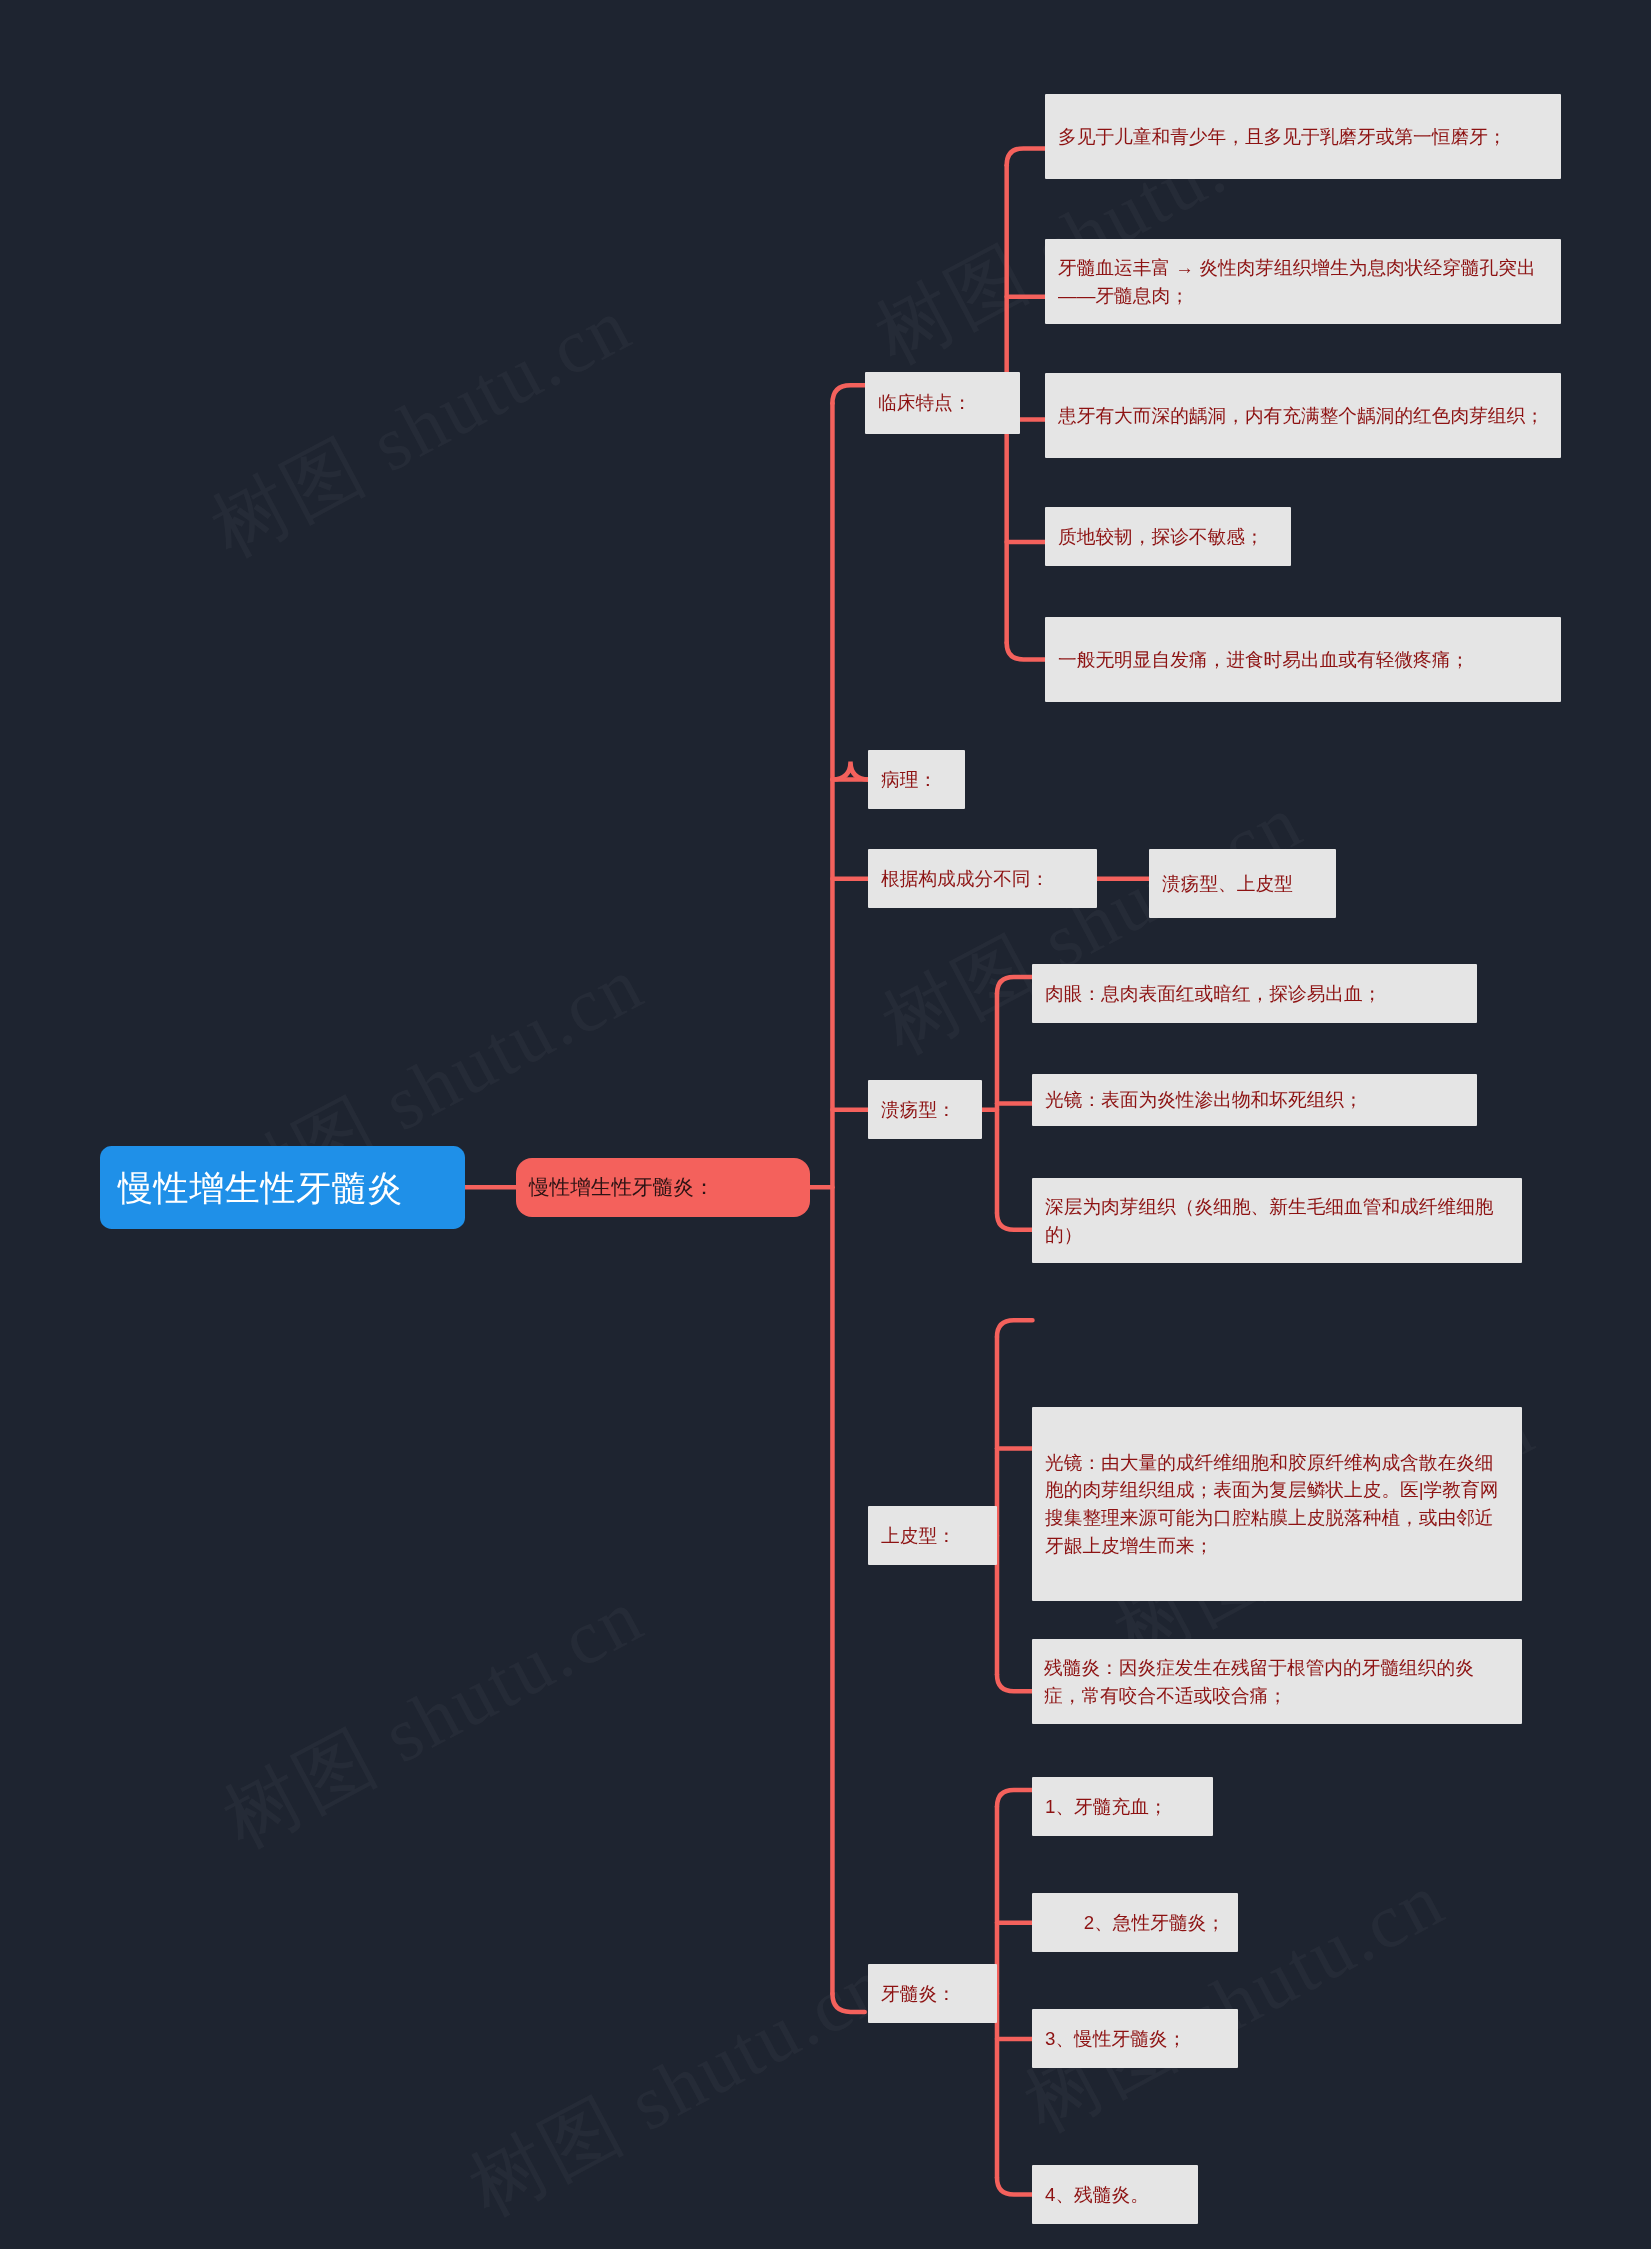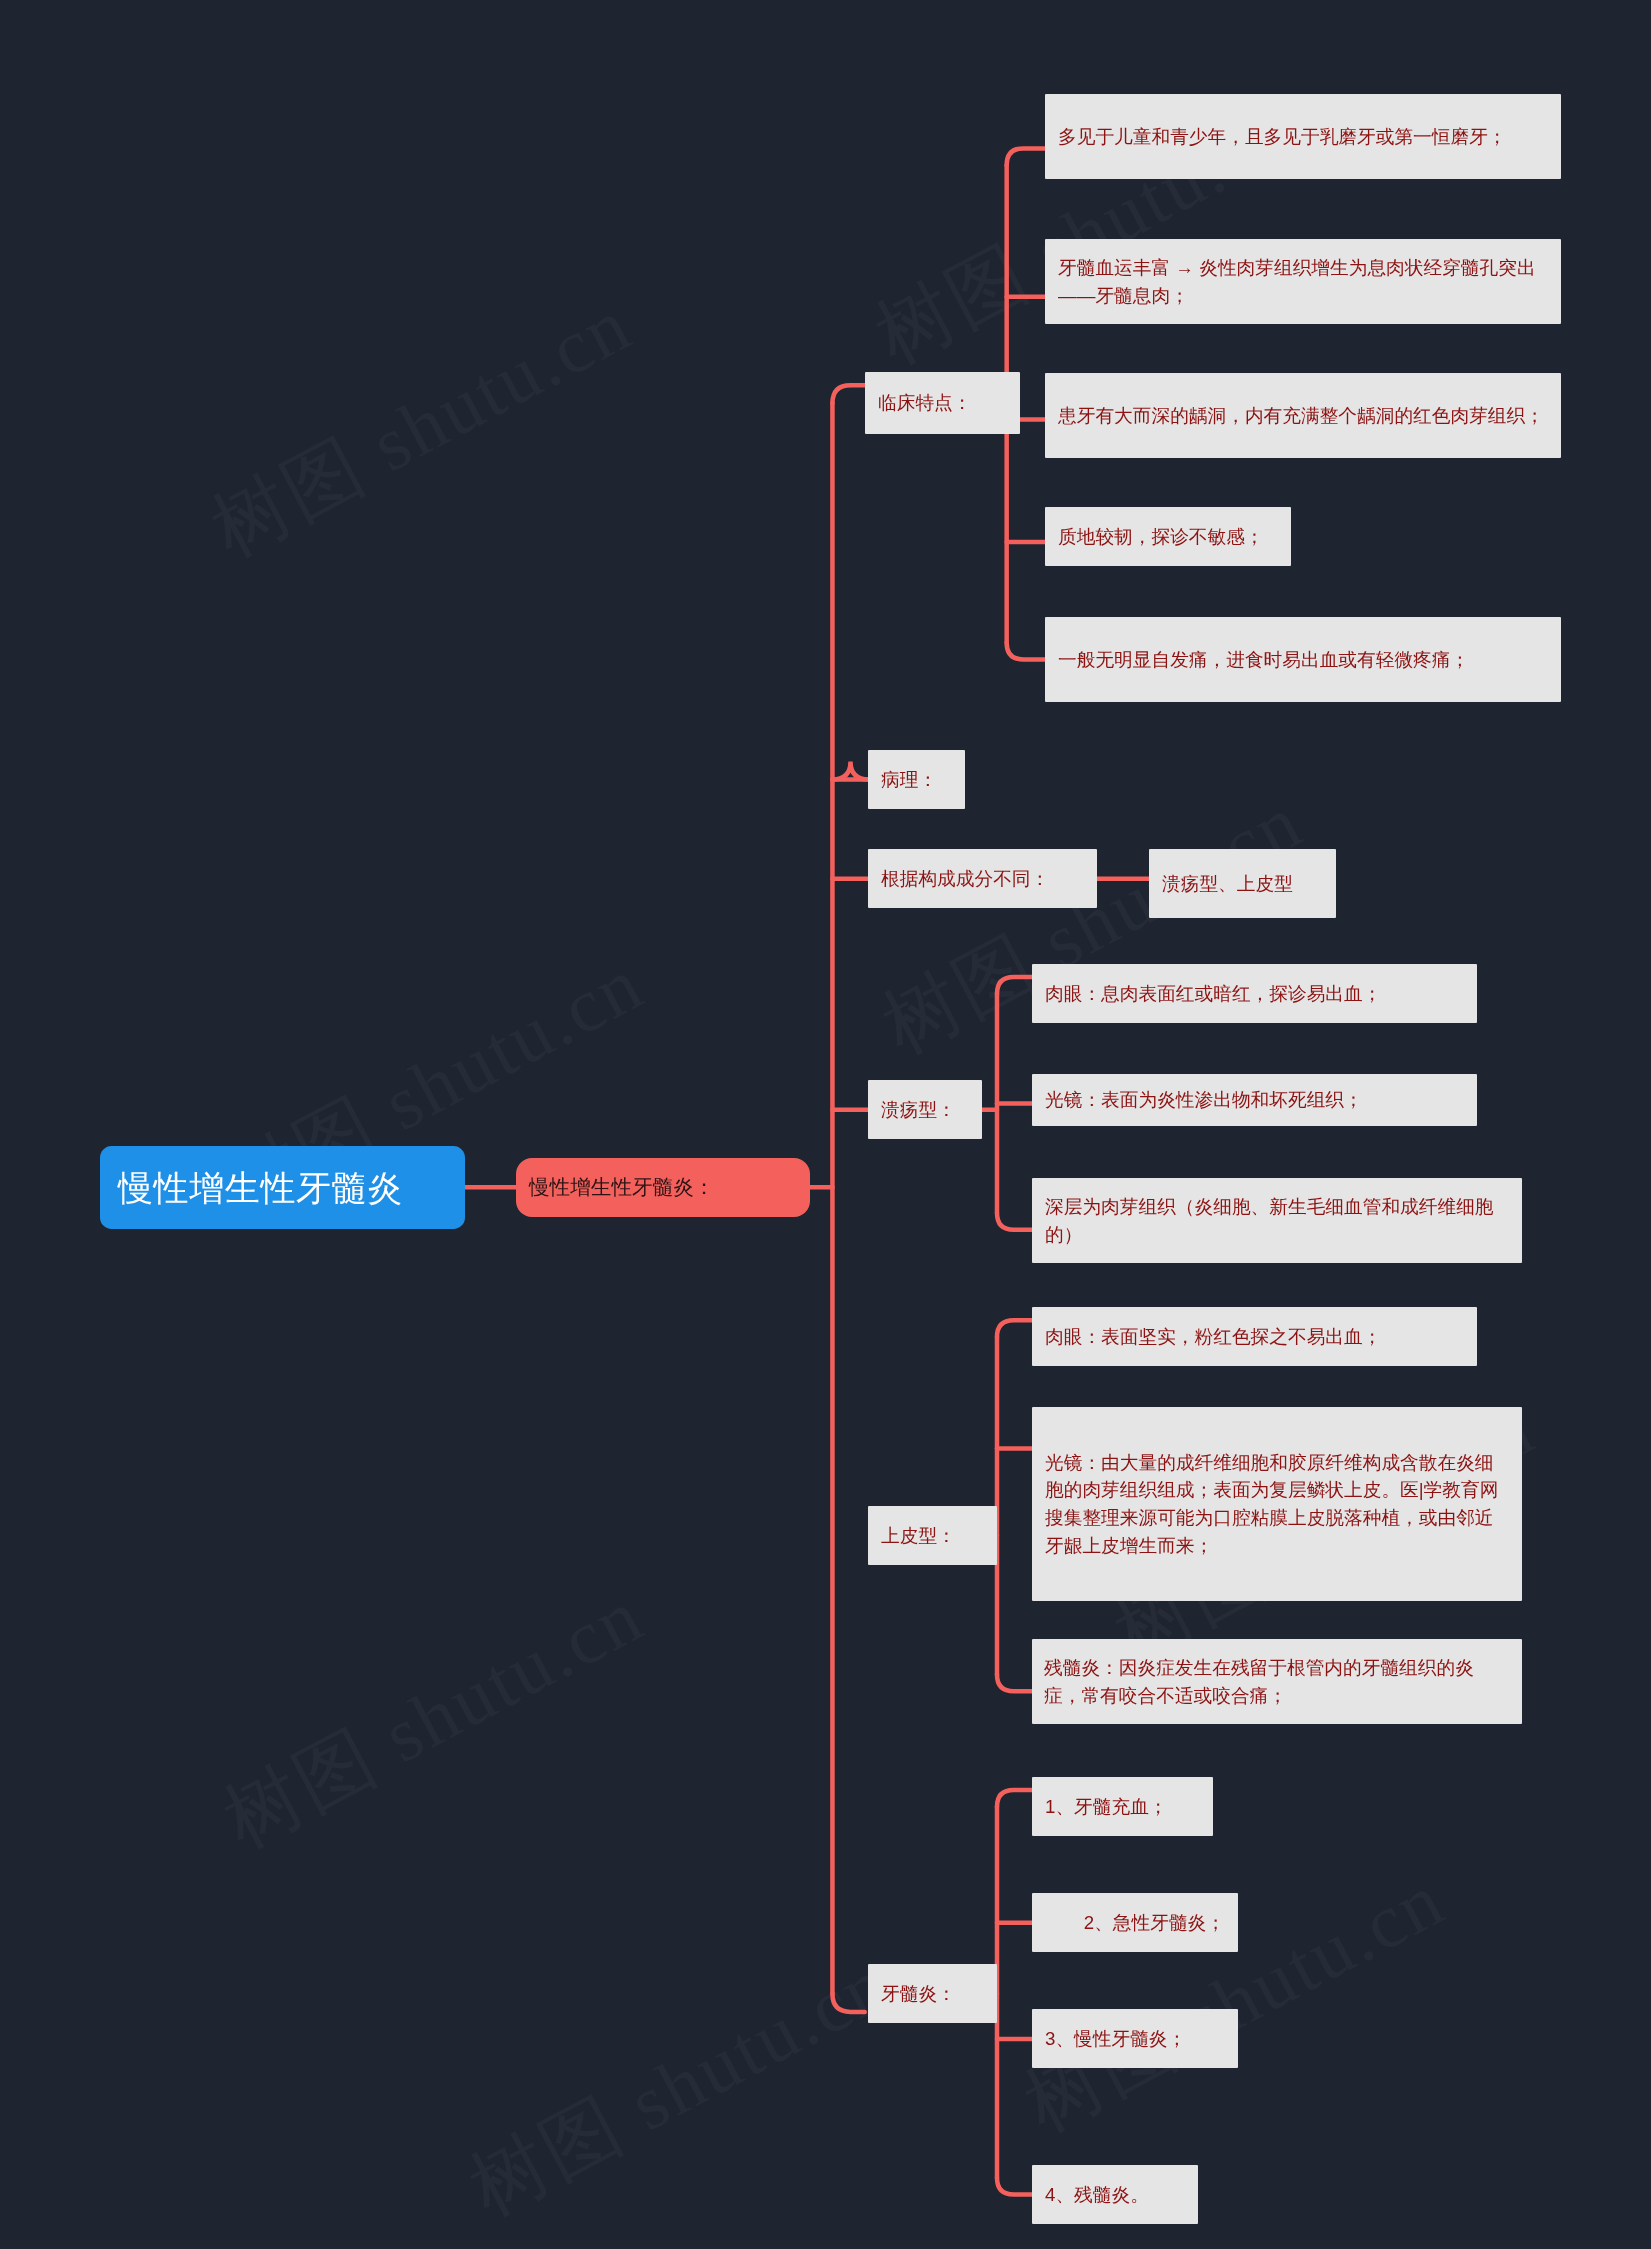--- a/index.html
+++ b/index.html
@@ -179,23 +179,20 @@
   <div class="node leaf" style="left:1032px; top:1074px; width:445px; height:52px;">
     <span>光镜：表面为炎性渗出物和坏死组织；</span>
   </div>
   <div class="node leaf" style="left:1032px; top:1178px; width:490px; height:85px;">
     <span>深层为肉芽组织（炎细胞、新生毛细血管和成纤维细胞的）</span>
   </div>
 
   <div class="node leaf" style="left:868px; top:1506px; width:129px; height:59px;">
     <span>上皮型：</span>
   </div>
-  <div class="node leaf" style="left:1032px; top:1307px; width:445px; height:59px;">
-    <span>肉眼：表面坚实，粉红色探之不易出血；</span>
-  </div>
   <div class="node leaf" style="left:1032px; top:1407px; width:490px; height:194px;">
     <span>光镜：由大量的成纤维细胞和胶原纤维构成含散在炎细胞的肉芽组织组成；表面为复层鳞状上皮。医|学教育网搜集整理来源可能为口腔粘膜上皮脱落种植，或由邻近牙龈上皮增生而来；</span>
   </div>
   <div class="node leaf" style="left:1032px; top:1639px; width:490px; height:85px;padding-left:12px;">
     <span>残髓炎：因炎症发生在残留于根管内的牙髓组织的炎症，常有咬合不适或咬合痛；</span>
   </div>
 
   <div class="node leaf" style="left:868px; top:1964px; width:129px; height:59px;">
     <span>牙髓炎：</span>
   </div>

